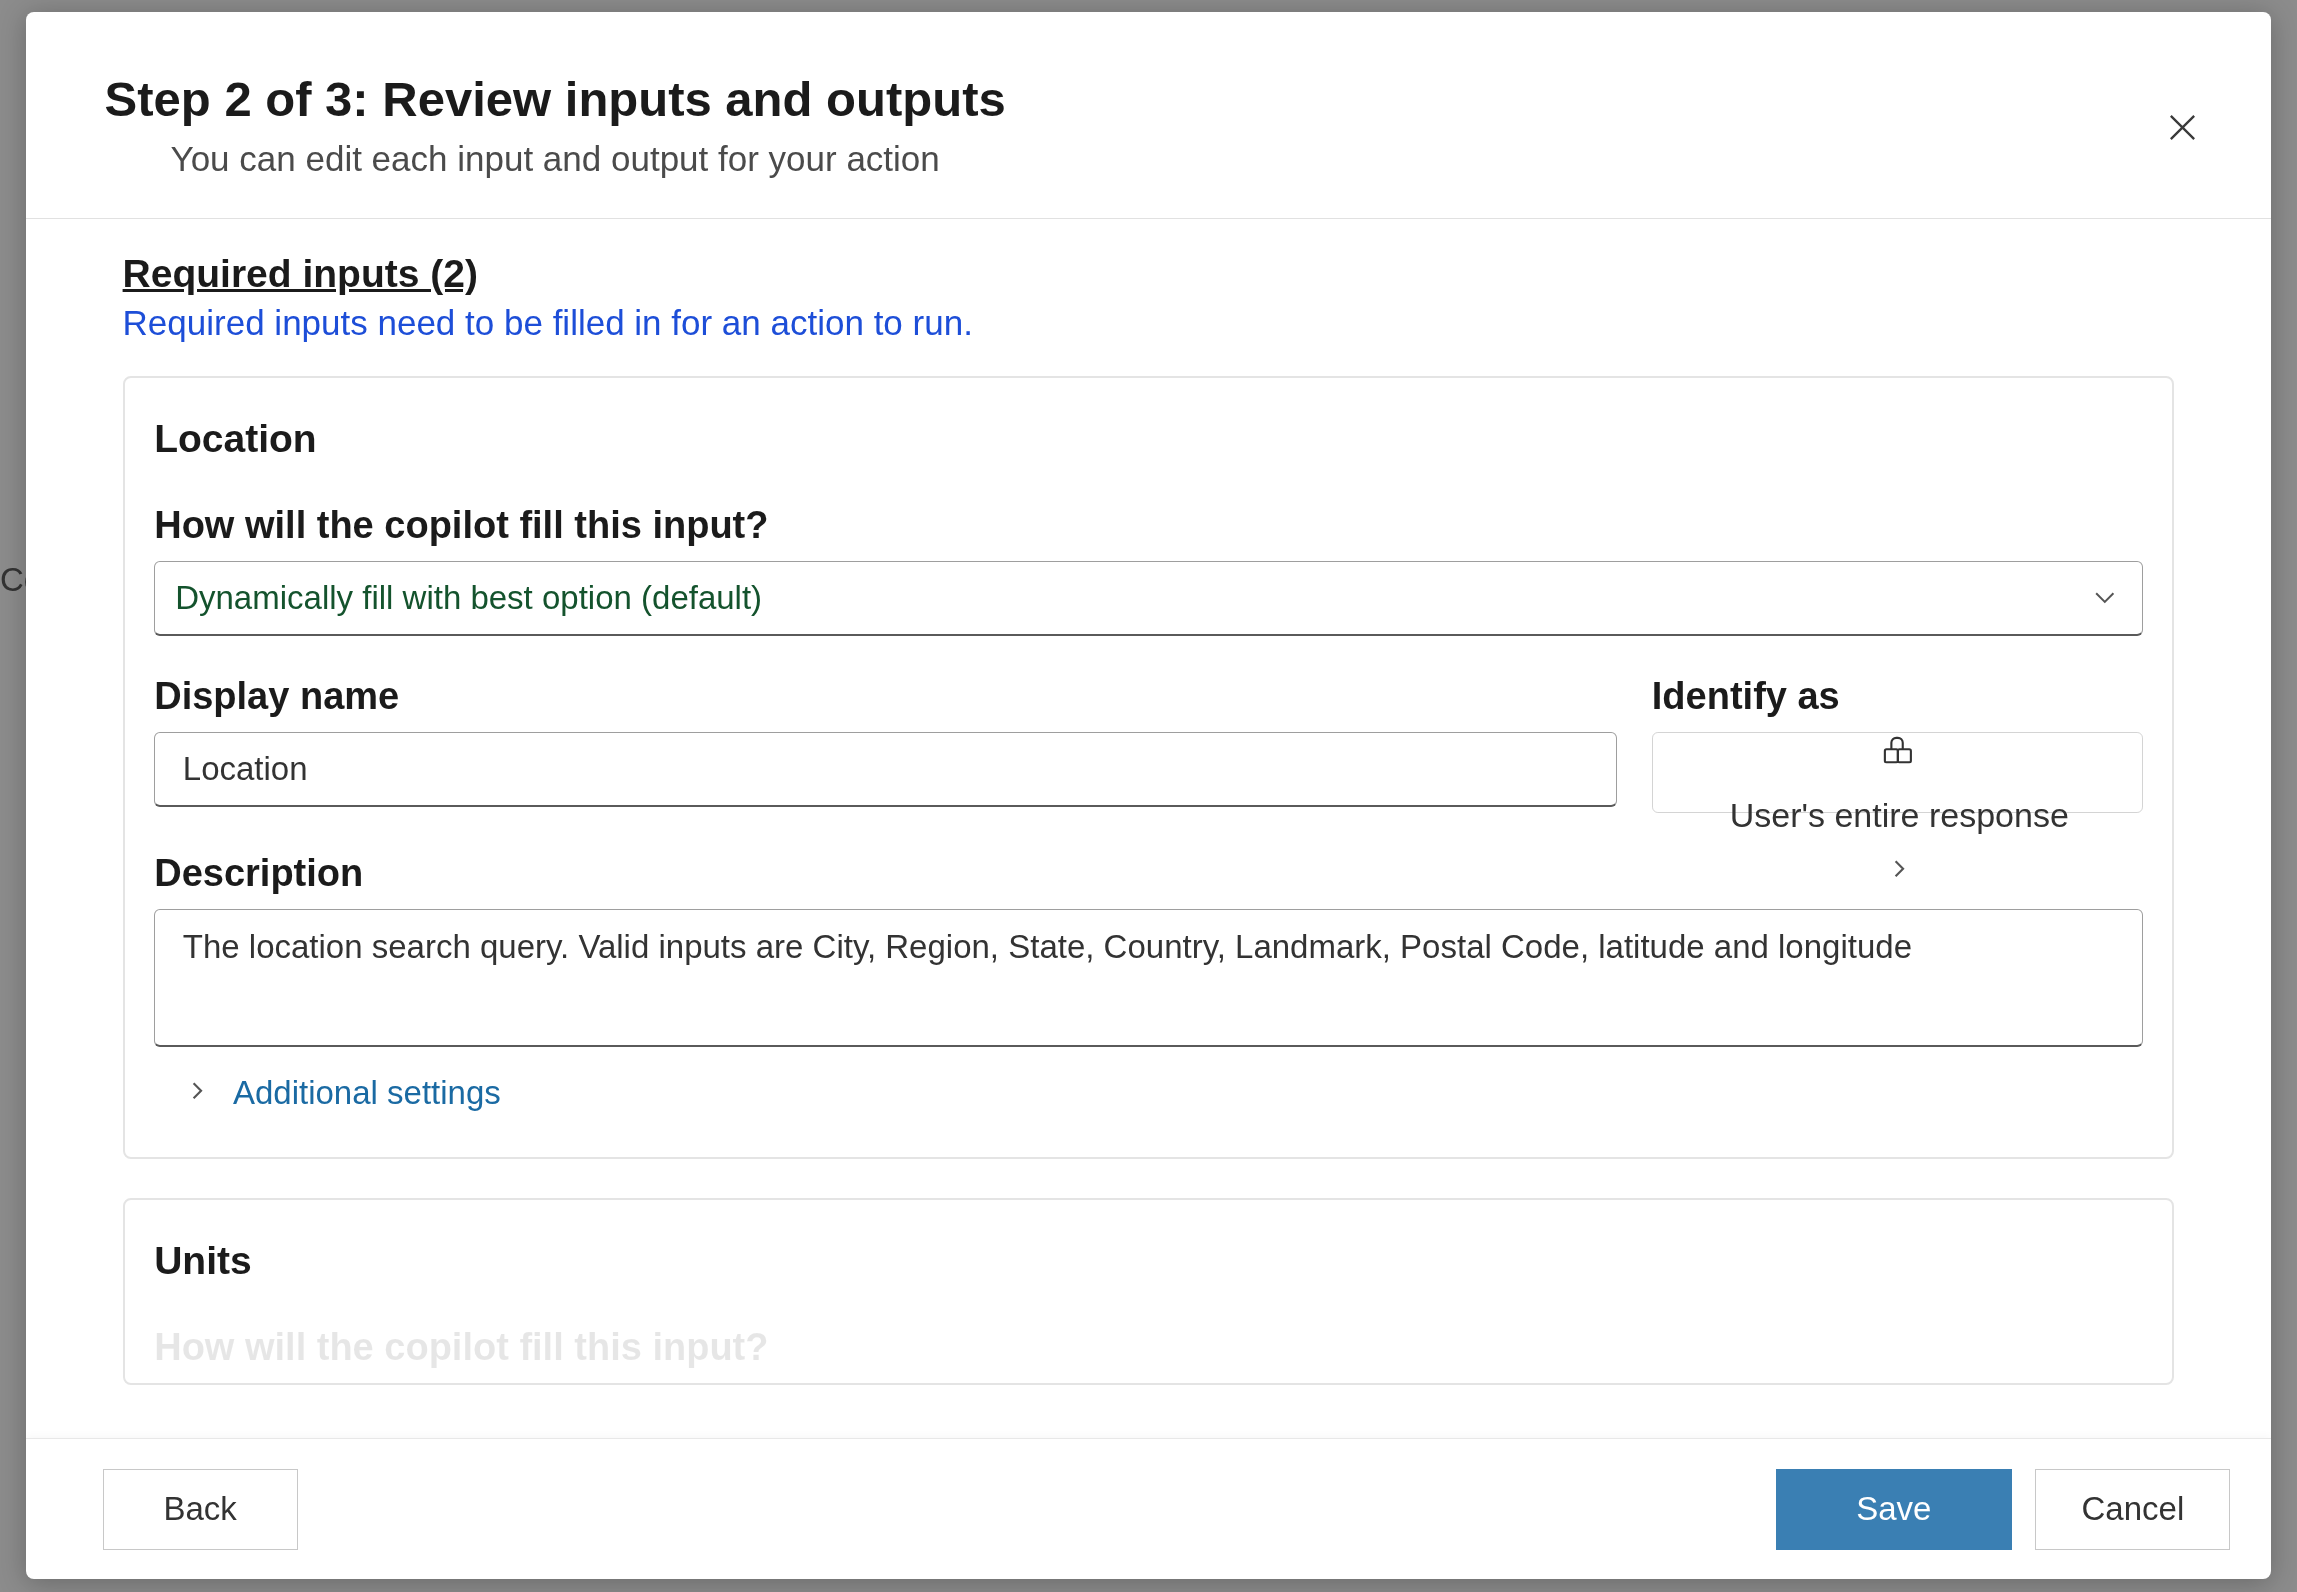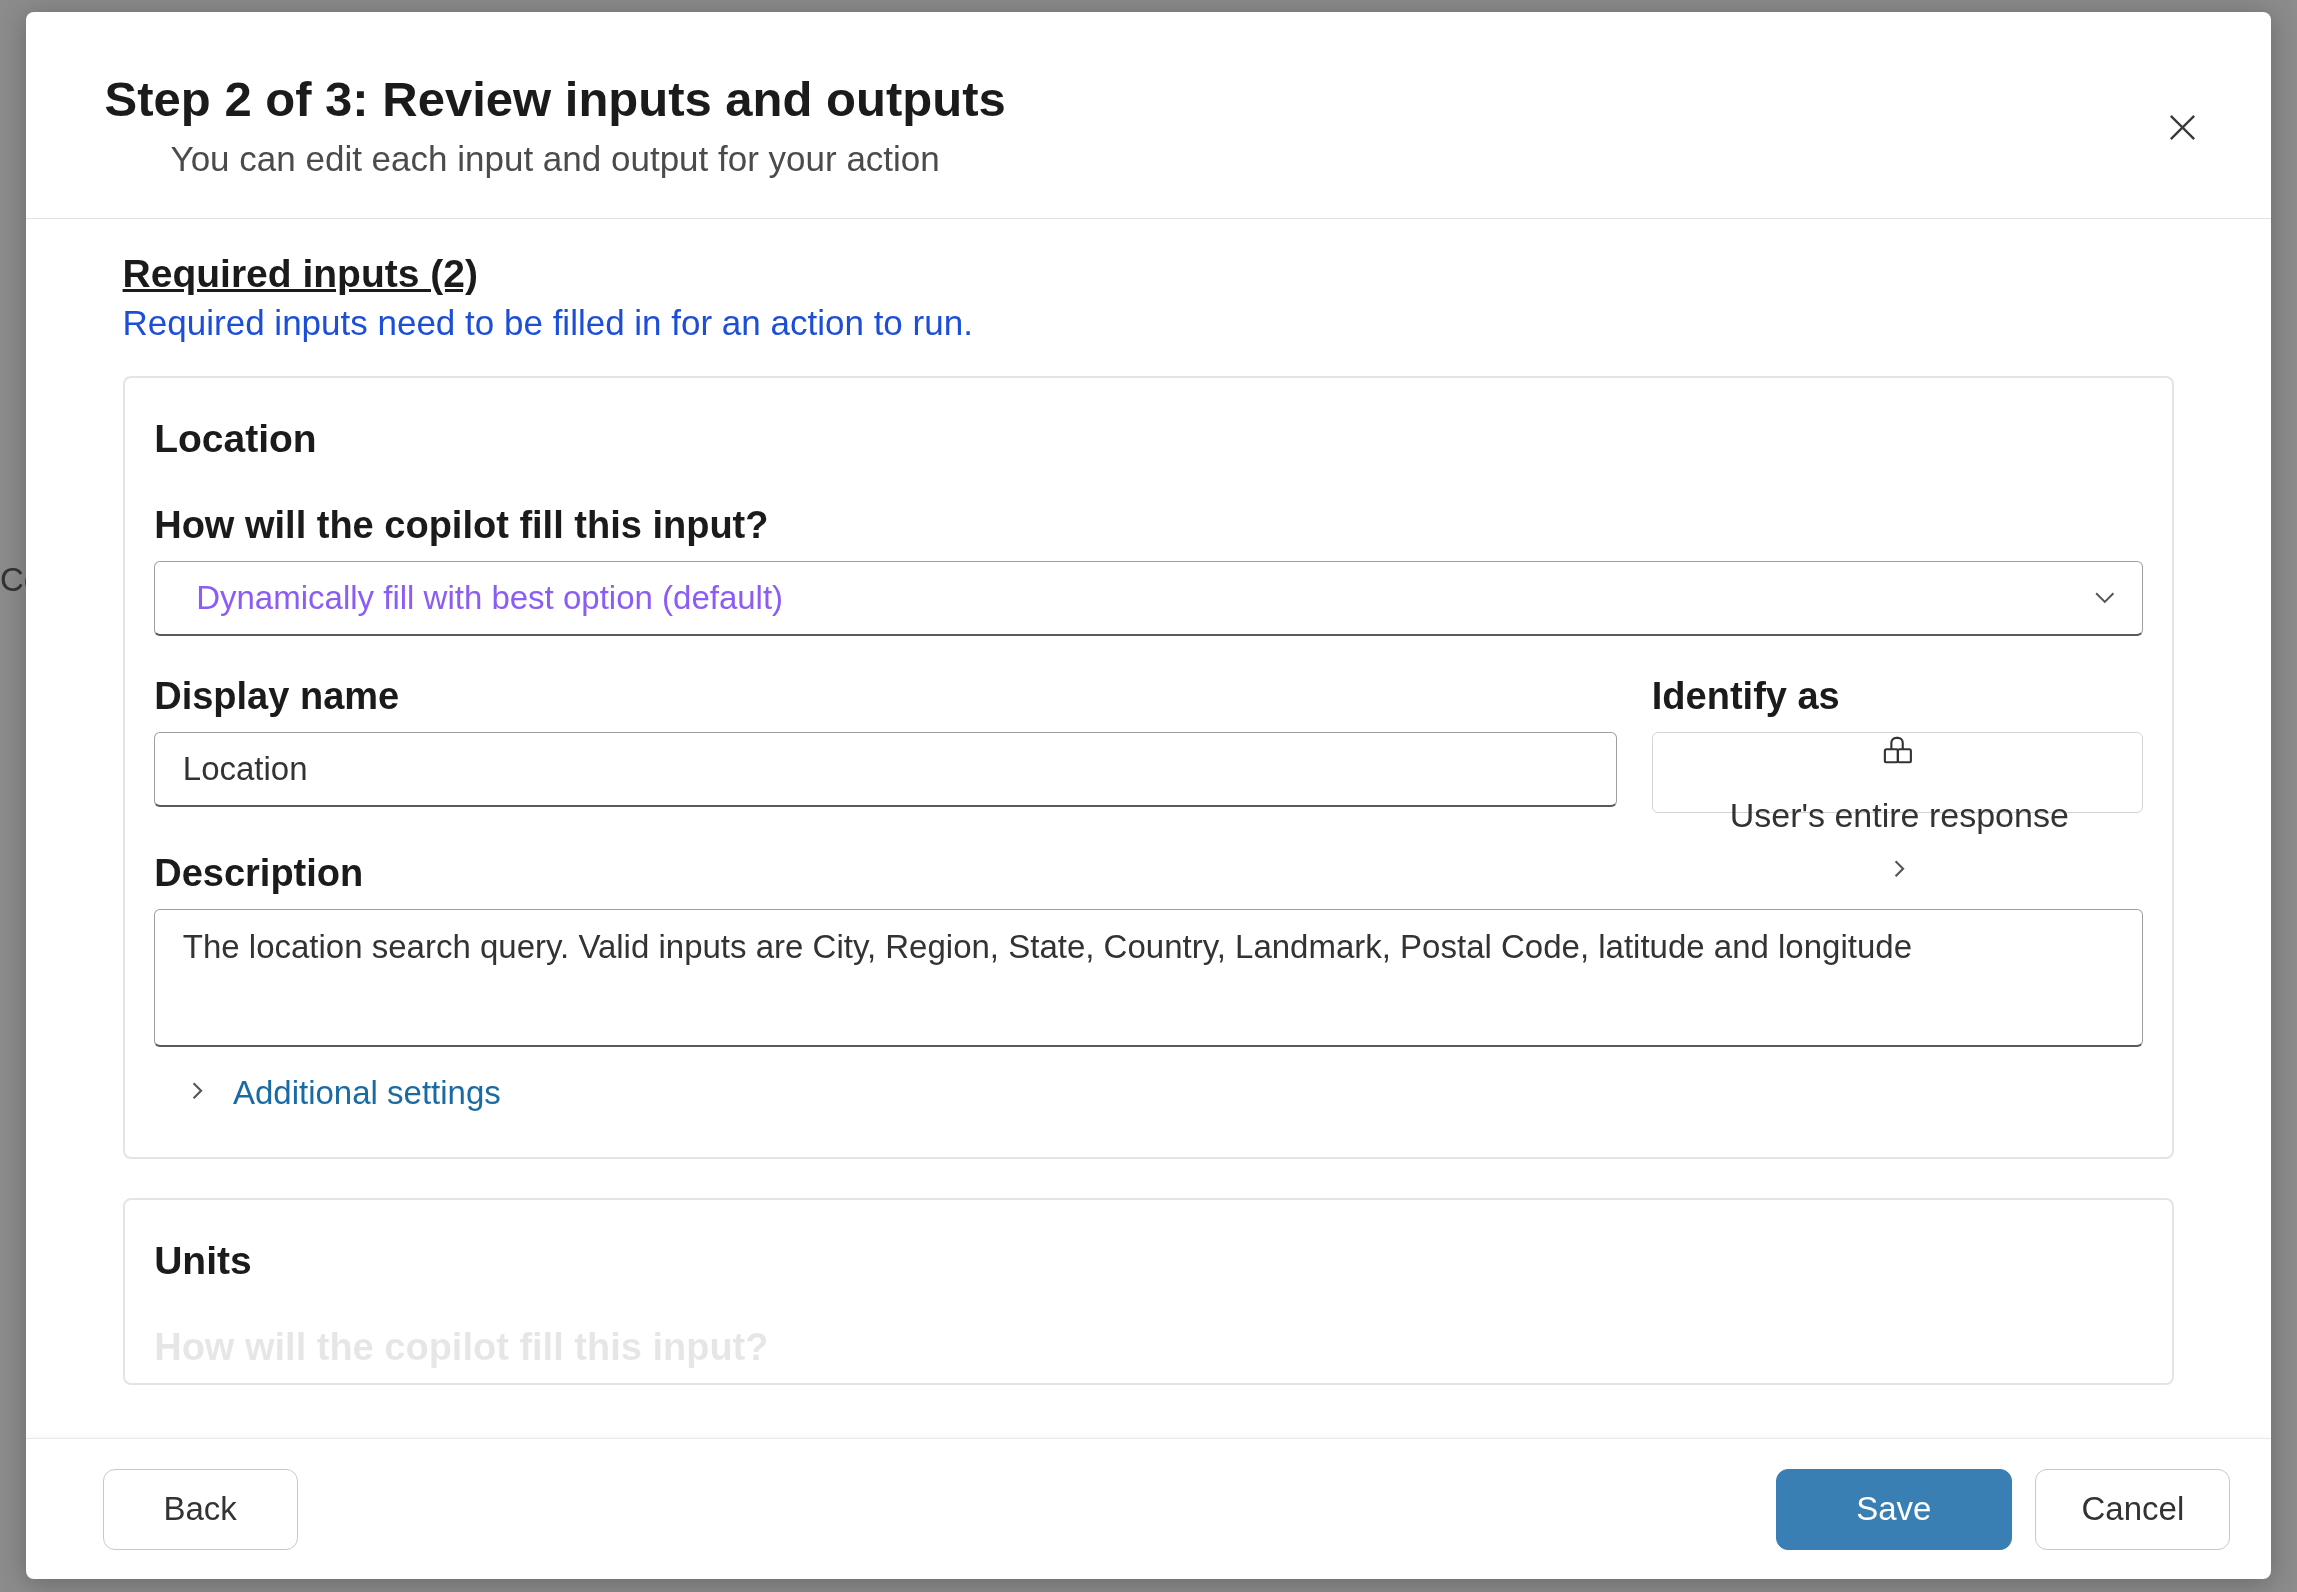--- a/index.html
+++ b/index.html
@@ -116,23 +116,23 @@
     .select-field {
       position: relative;
       margin-bottom: 39px;
     }
     .select-input {
       width: 100%;
       height: 75px;
       border: 1px solid #9e9e9e;
       border-bottom: 2px solid #5a5a5a;
       border-radius: 5.9px;
-      padding: 0 59px 0 41px;
-      font-size: 33px;
-      color: #8b5cf6;
+      padding: 0 59px 0 20px;
+      font-size: 33px;
+      color: #14532d;
       background: #fff;
       display: flex;
       align-items: center;
       cursor: pointer;
     }
     .select-chevron {
       position: absolute;
       right: 23.6px;
       top: 50%;
       transform: translateY(-50%);
@@ -240,21 +240,21 @@
       align-items: center;
       box-shadow: 0 -2px 7.9px rgba(0,0,0,0.03);
     }
     .footer-right {
       display: flex;
       gap: 23.6px;
     }
     .btn {
       height: 81px;
       padding: 0 45px;
-      border-radius: 12px;
+      border-radius: 0;
       font-size: 33px;
       font-weight: 400;
       cursor: pointer;
       display: inline-flex;
       align-items: center;
       justify-content: center;
       min-width: 195px;
     }
     .btn-secondary {
       background: #fff;

